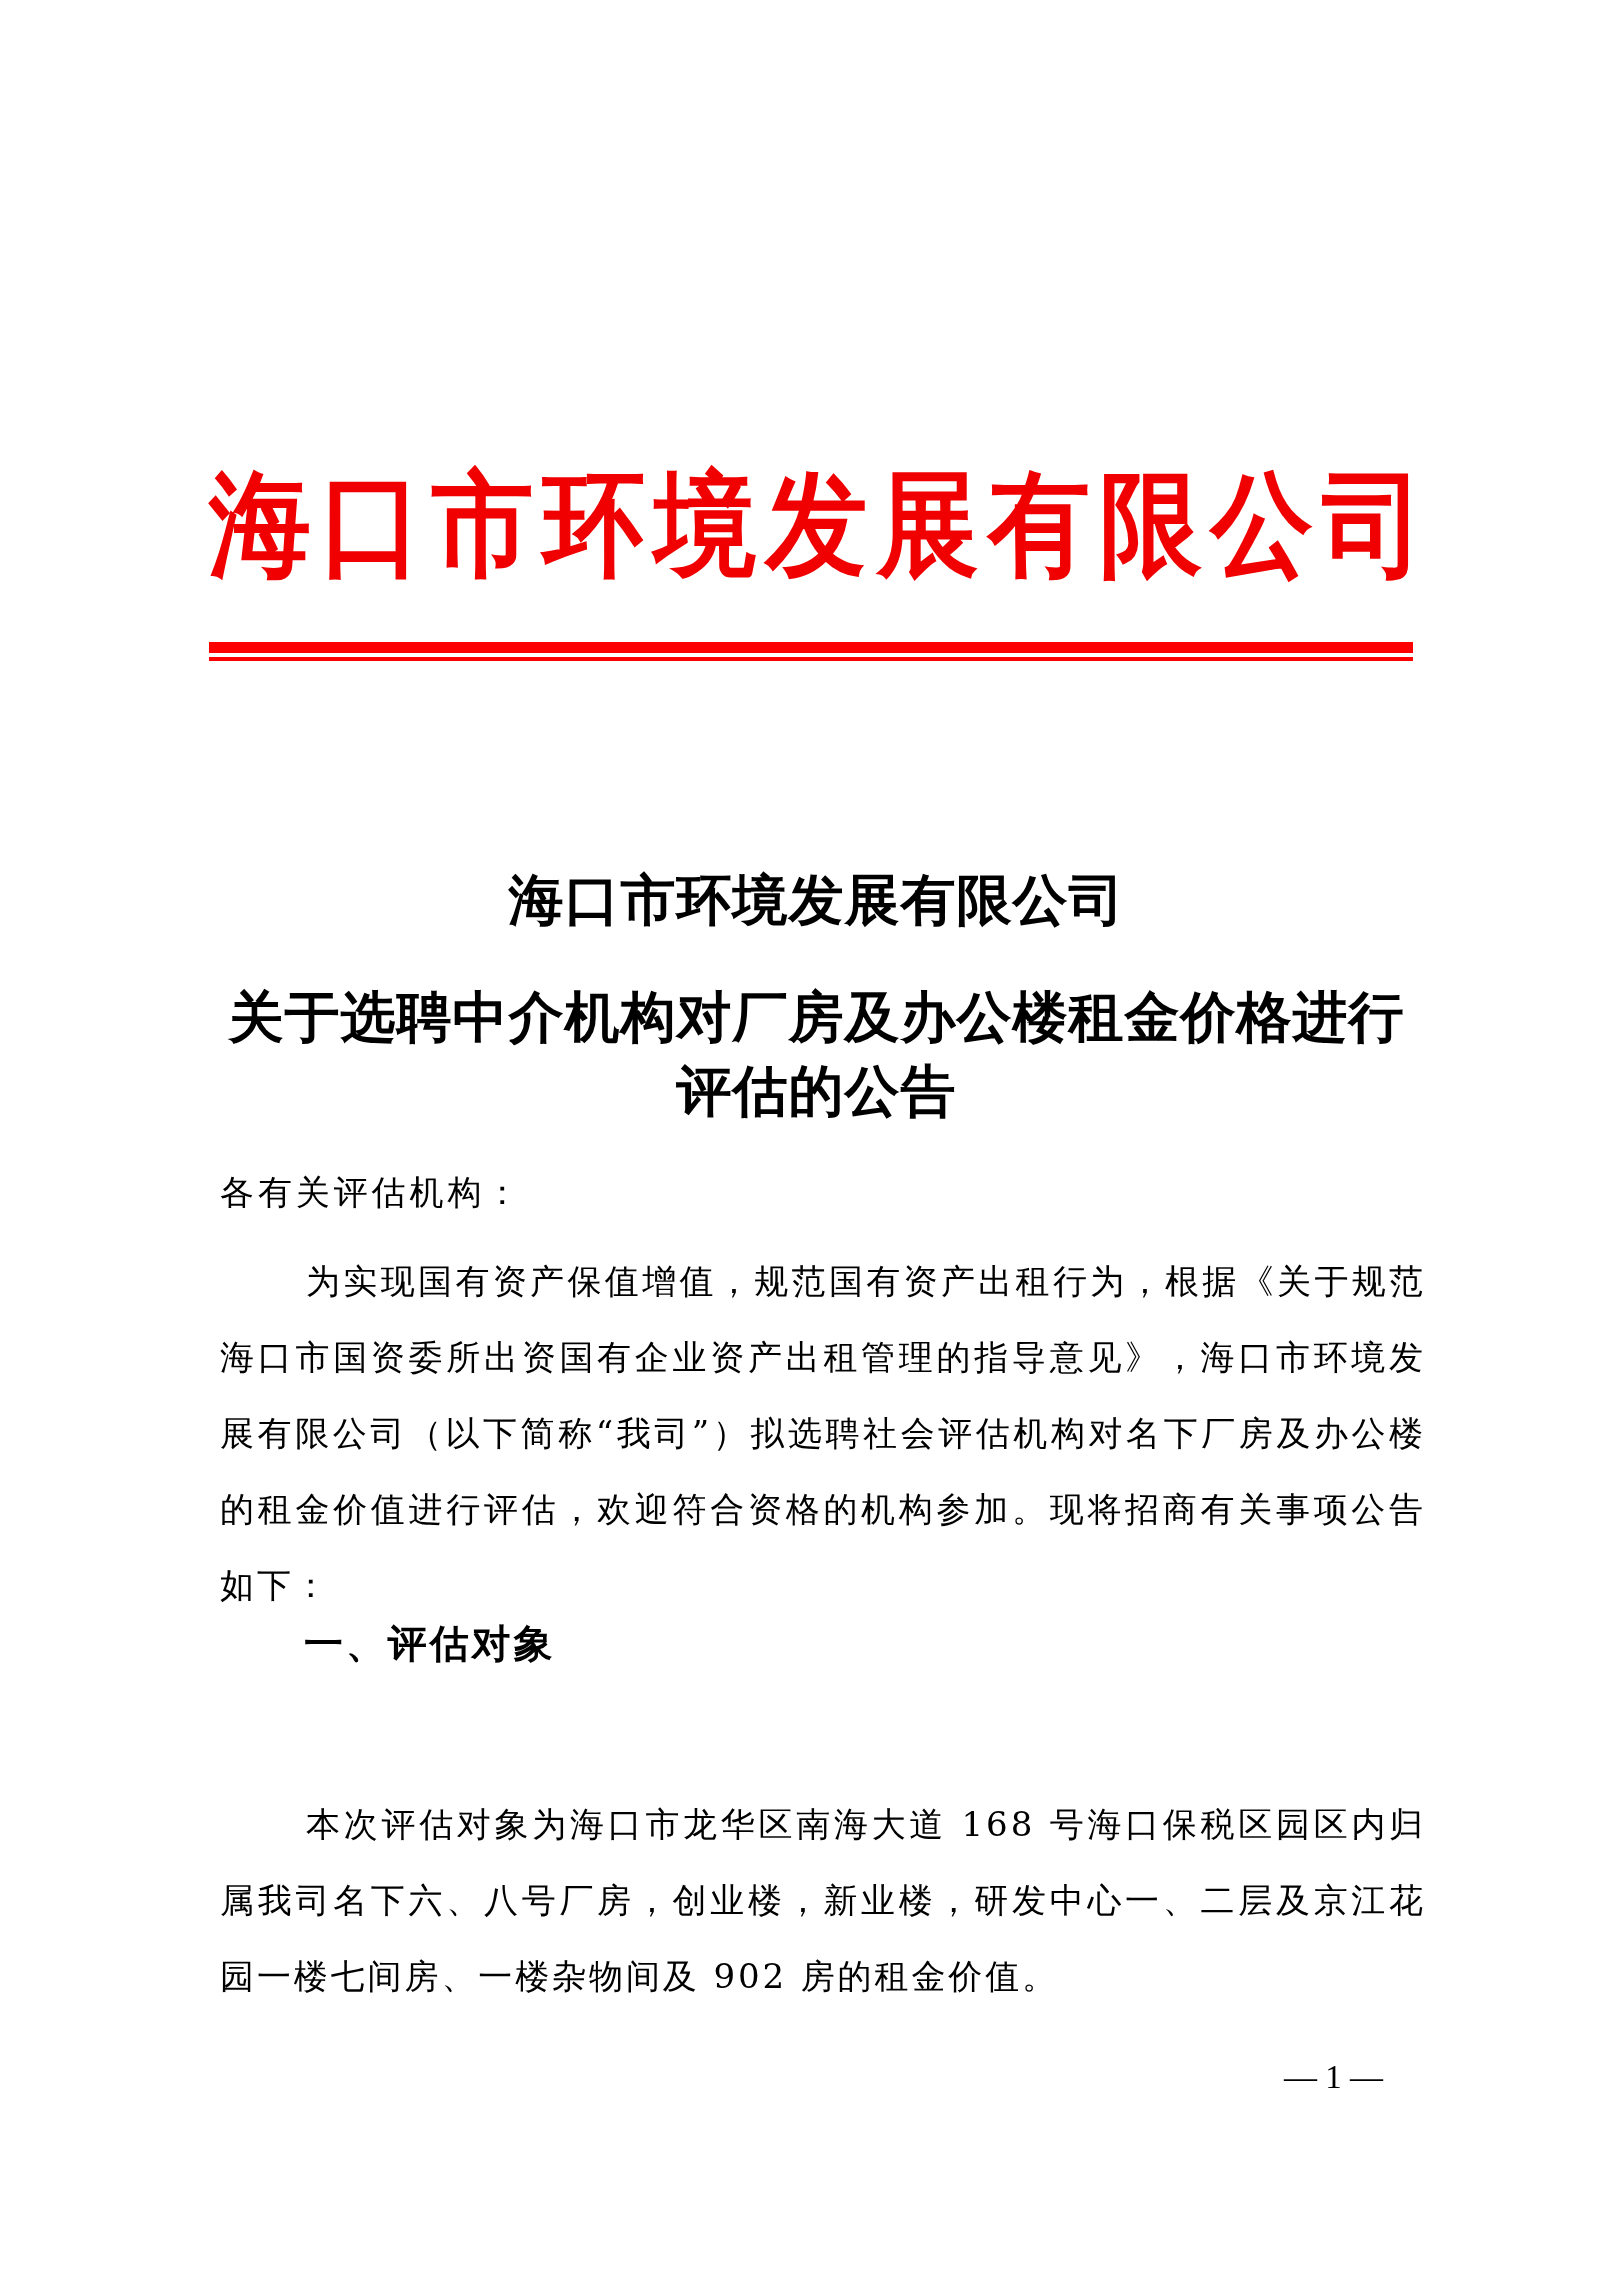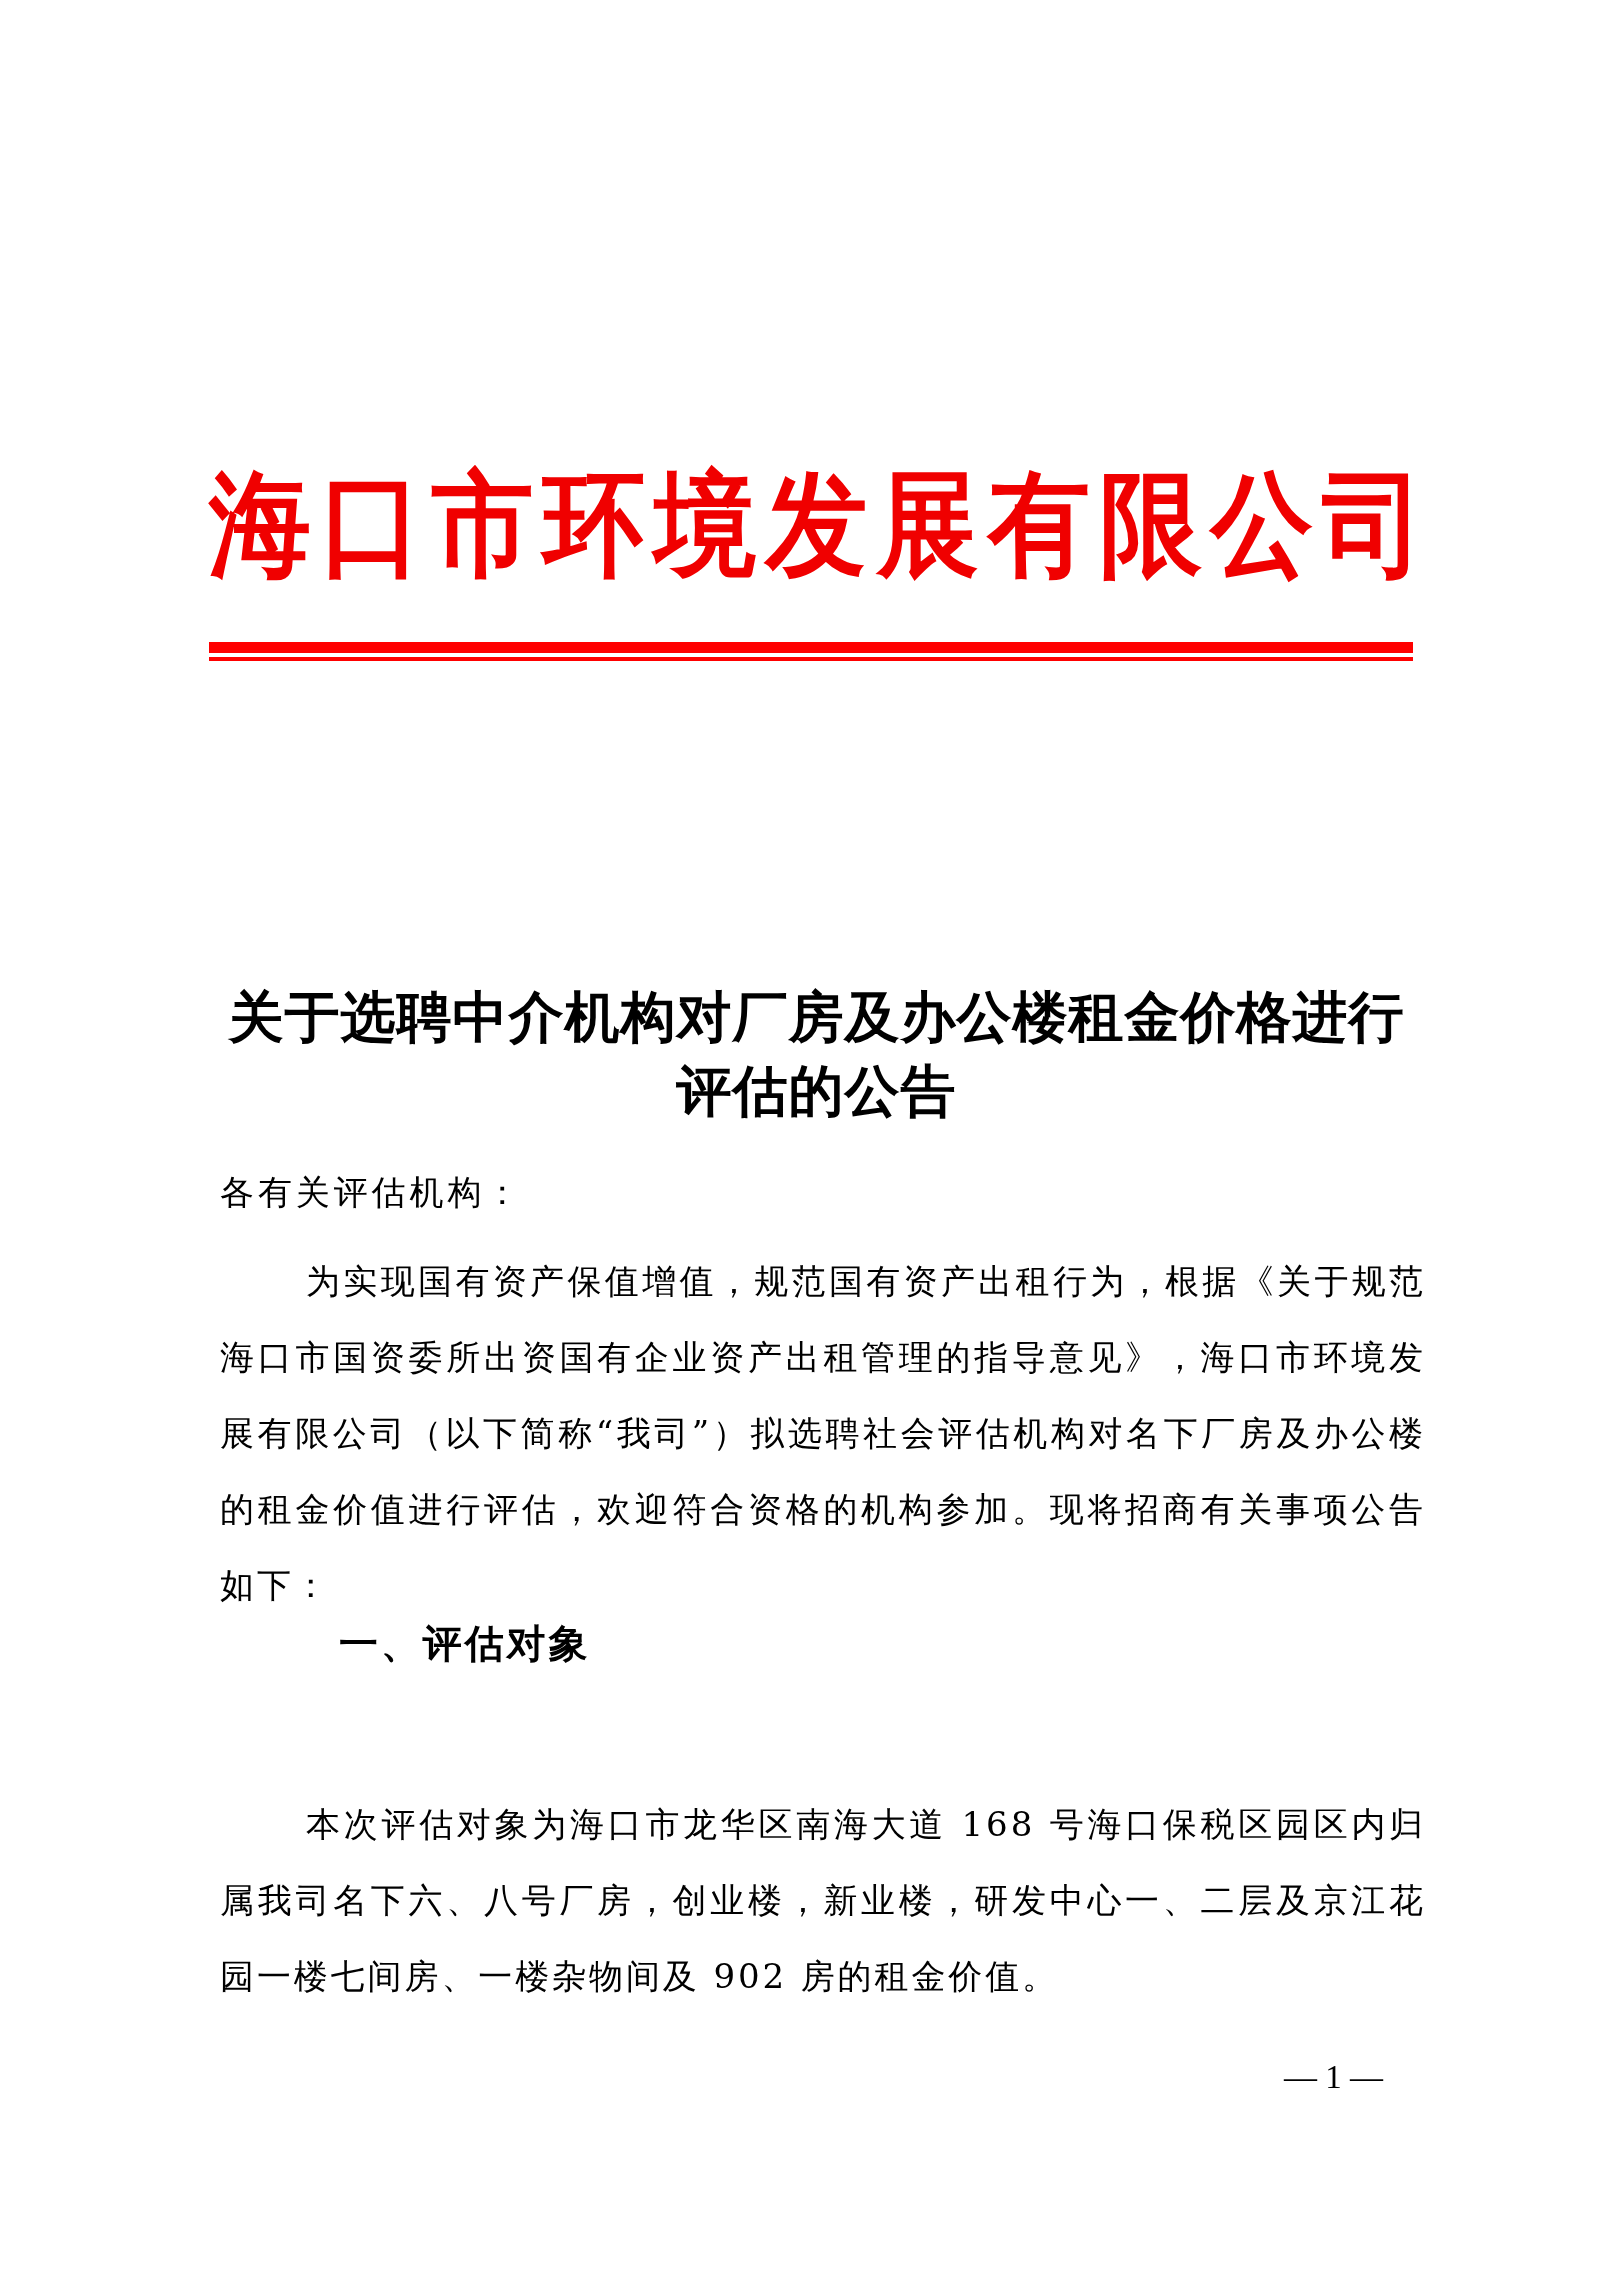--- a/index.html
+++ b/index.html
@@ -34,21 +34,21 @@
   }
   .salutation { top: 1163px; line-height: 59px; letter-spacing: 3.9px; }
   .para {
     text-align: justify; text-align-last: left;
     line-height: 76px; letter-spacing: 2.9px;
   }
   .p1 { top: 1243px; text-indent: 86px; }
   .heading {
     position: absolute; left: 304px; top: 1614px;
     font-family: Liberation Sans, sans-serif;
-    font-weight: bold; font-size: 39px; line-height: 59px; letter-spacing: 2.9px; margin-left: 35px;
+    font-weight: bold; font-size: 39px; line-height: 59px; letter-spacing: 2.9px;
   }
   .p2 { top: 1786px; text-indent: 86px; }
 
   .page-num {
     position: absolute; left: 1284px; top: 2056px;
     font-family: "Liberation Serif", "DejaVu Serif", serif;
     font-size: 33px; line-height: 43px; color: #000;
     white-space: pre;
   }
 </style>
@@ -67,20 +67,21 @@
     <span>展</span>
     <span>有</span>
     <span>限</span>
     <span>公</span>
     <span>司</span>
   </div>
 
   <div class="rule-thick"></div>
   <div class="rule-thin"></div>
 
+  <div class="title t1">海口市环境发展有限公司</div>
   <div class="title t2">关于选聘中介机构对厂房及办公楼租金价格进行评估的公告</div>
 
   <div class="body salutation">各有关评估机构：</div>
 
   <div class="body para p1">为实现国有资产保值增值，规范国有资产出租行为，根据《关于规范海口市国资委所出资国有企业资产出租管理的指导意见》，海口市环境发展有限公司（以下简称“我司”）拟选聘社会评估机构对名下厂房及办公楼的租金价值进行评估，欢迎符合资格的机构参加。现将招商有关事项公告如下：</div>
 
   <div class="heading">一、评估对象</div>
 
   <div class="body para p2">本次评估对象为海口市龙华区南海大道 168 号海口保税区园区内归属我司名下六、八号厂房，创业楼，新业楼，研发中心一、二层及京江花园一楼七间房、一楼杂物间及 902 房的租金价值。</div>
 

